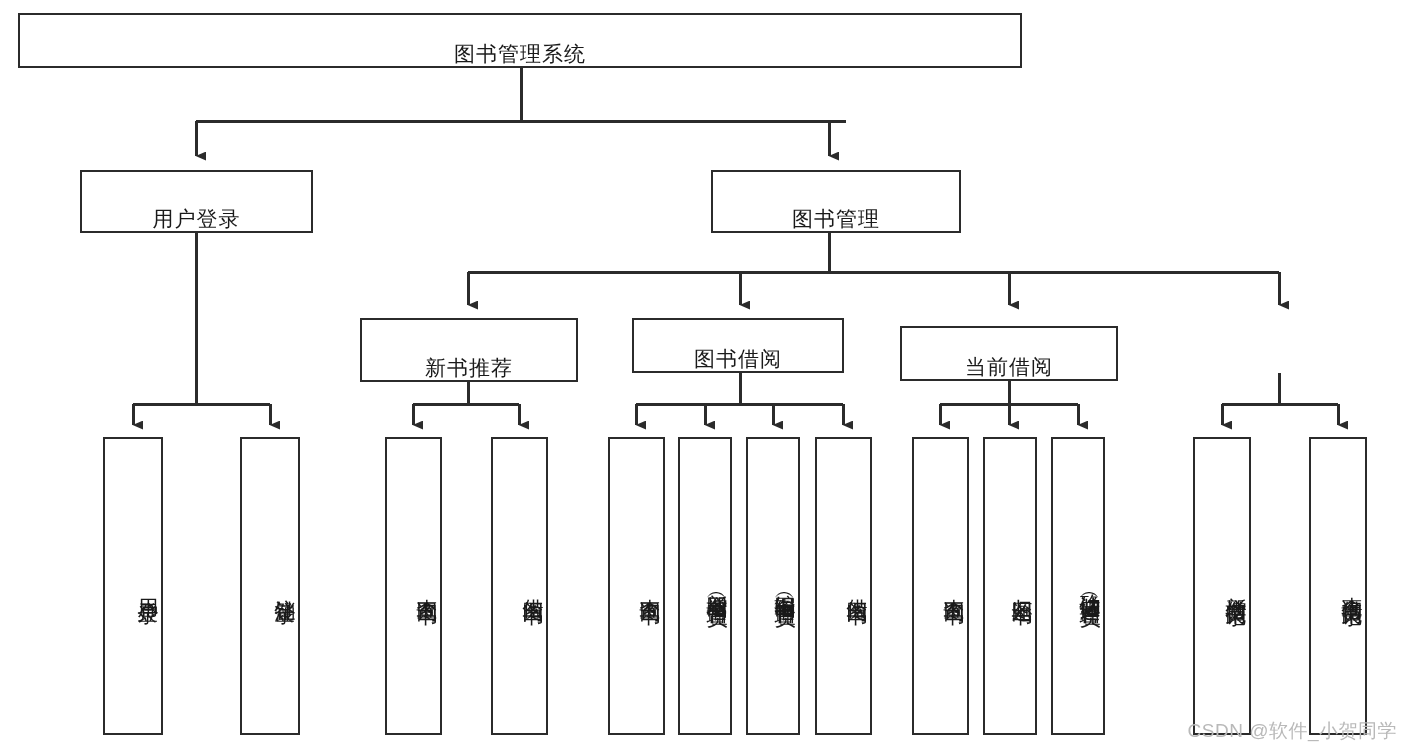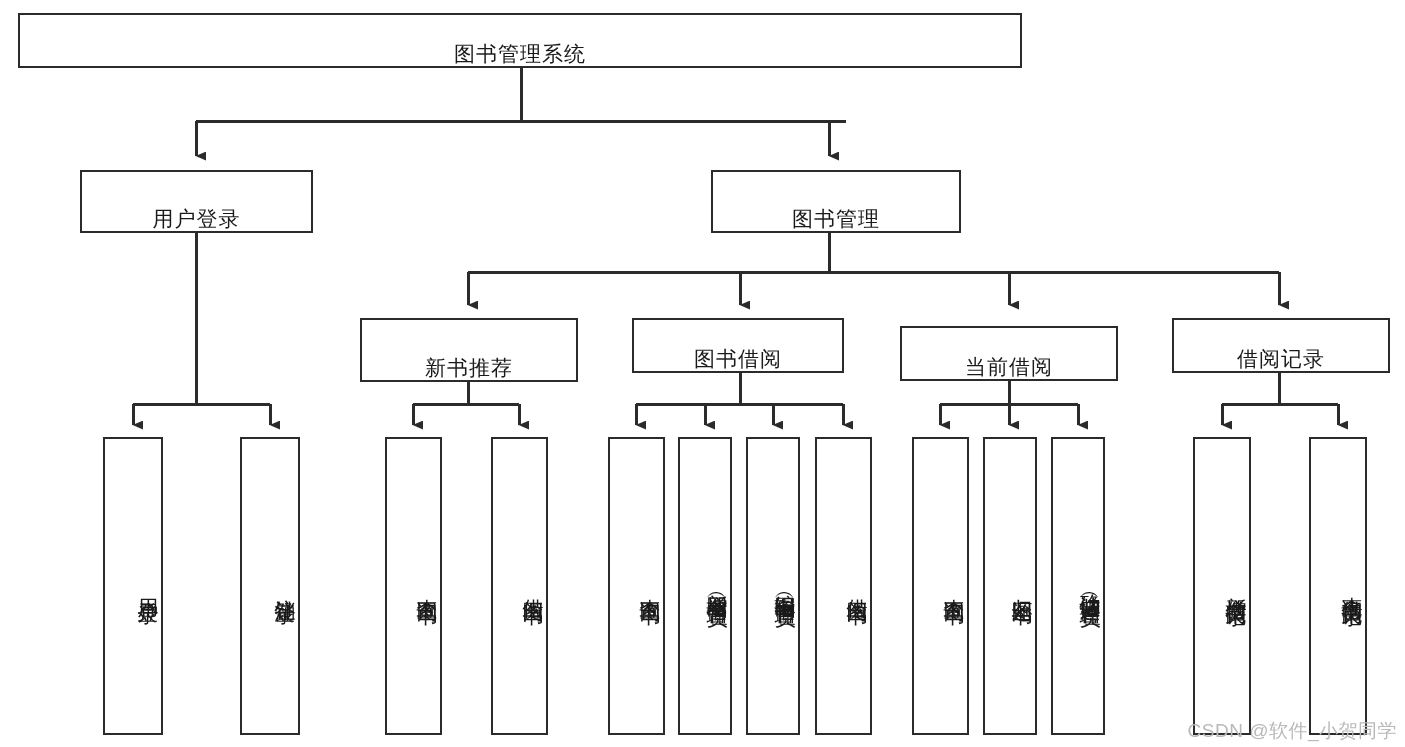--- a/index.html
+++ b/index.html
@@ -141,23 +141,20 @@
 
   <div class="node horizontal" style="left:360px; top:318px; width:218px; height:64px;">
     <span class="node-label">新书推荐</span>
   </div>
   <div class="node horizontal" style="left:632px; top:318px; width:212px; height:55px;">
     <span class="node-label">图书借阅</span>
   </div>
   <div class="node horizontal" style="left:900px; top:318px; width:218px; height:55px;margin-top:8px;">
     <span class="node-label">当前借阅</span>
   </div>
-  <div class="node horizontal" style="left:1172px; top:318px; width:218px; height:55px;">
-    <span class="node-label">借阅记录</span>
-  </div>
 
   <div class="node vertical" style="left:103px; top:437px; width:60px; height:298px;">
     <span class="node-label">用户登录</span>
   </div>
   <div class="node vertical" style="left:240px; top:437px; width:60px; height:298px;">
     <span class="node-label">注销登录</span>
   </div>
 
   <div class="node vertical" style="left:385px; top:437px; width:57px; height:298px;">
     <span class="node-label">查询图书</span>

